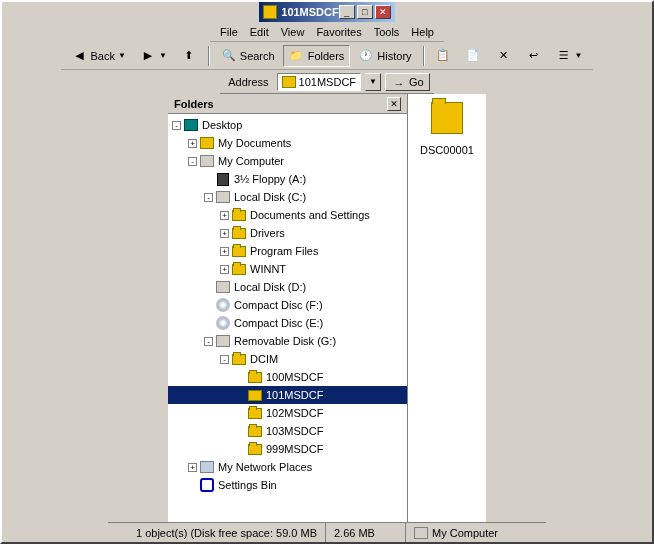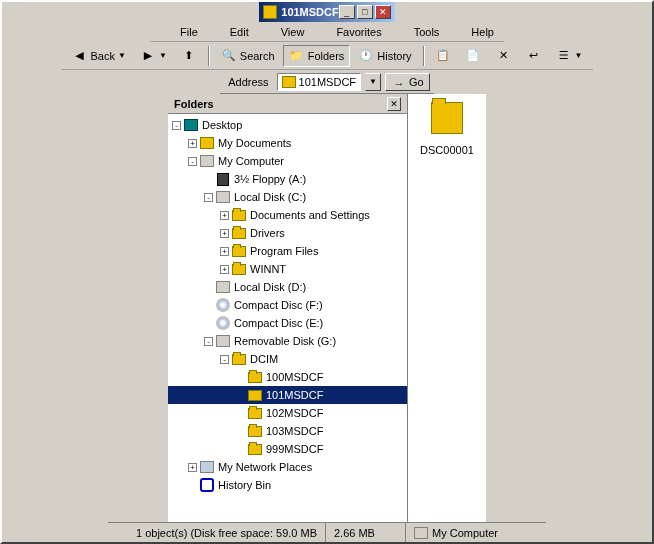--- a/index.html
+++ b/index.html
@@ -82,21 +82,20 @@
       display: flex;
       align-items: center;
       padding: 0 4px;
       border-bottom: 1px solid #a0a0a0;
       flex-shrink: 0;
     }
     .menu-item {
       padding: 2px 6px;
       cursor: pointer;
       color: #000;
-      margin-left: 20px;
     }
 
     
     .toolbar {
       background: #d4d0c8;
       height: 28px;
       display: flex;
       align-items: center;
       padding: 2px 4px;
       border-bottom: 1px solid #a0a0a0;
@@ -764,21 +763,21 @@
             </span>
           <span>My Network Places</span>
         </div>
 
         <div class="tree-item">
           <span class="tree-indent"></span>
           <span class="expand-placeholder"></span>
           <span class="tree-icon">
               <div class="recycle-icon"></div>
             </span>
-          <span>History Bin</span>
+          <span>Settings Bin</span>
         </div>
 
       </div>
     </div>
 
     <div class="file-panel">
       <div class="file-item">
         <div class="file-icon"></div>
         <span class="file-label">DSC00001</span>
       </div>

